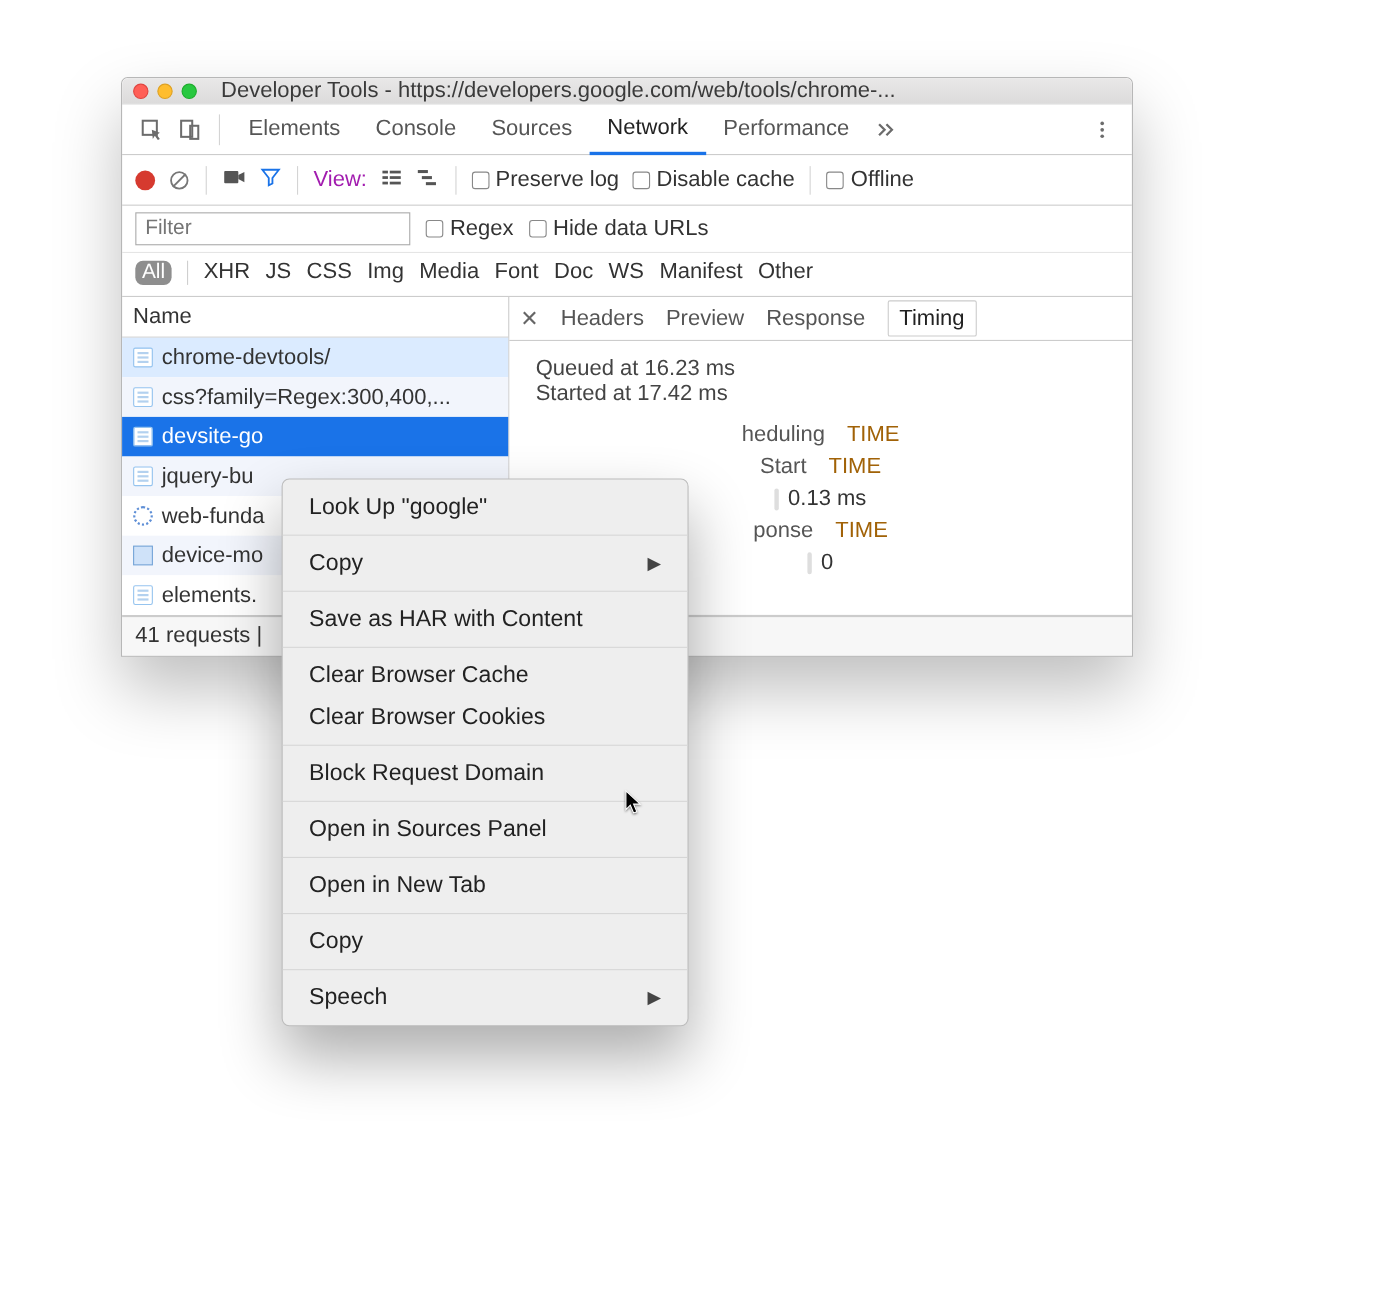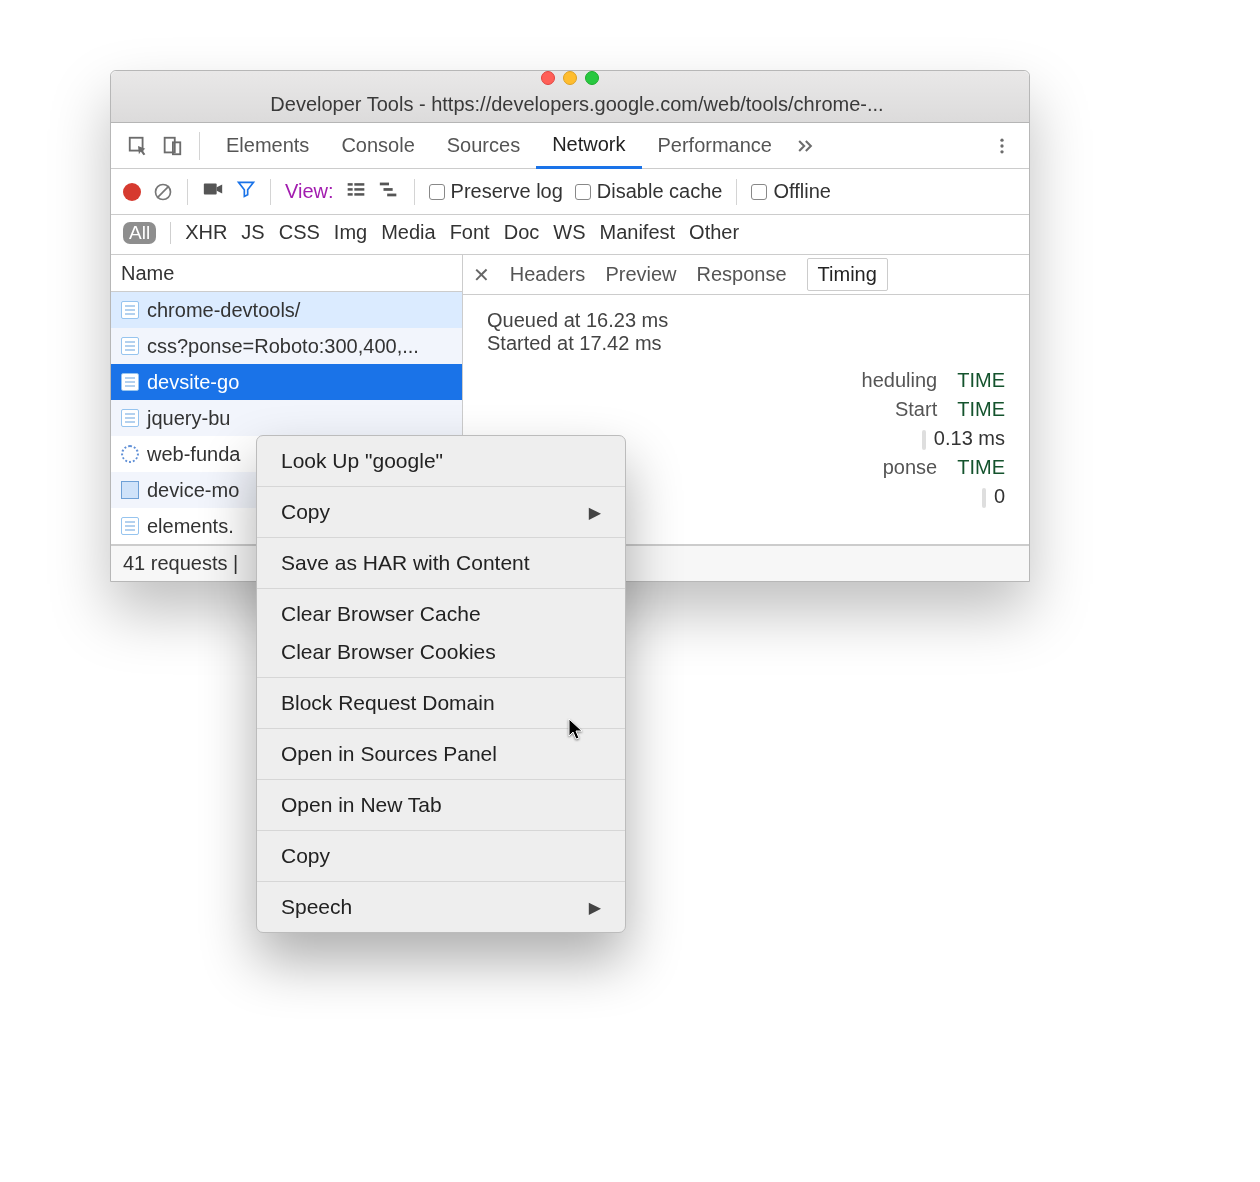--- a/index.html
+++ b/index.html
@@ -17,30 +17,29 @@
     left: 110px;
     top: 70px;
     width: 920px;
     background: #fff;
     border: 1px solid #b7b7b7;
     border-radius: 6px 6px 0 0;
     box-shadow: 0 30px 60px rgba(0,0,0,0.25);
   }
   
   .titlebar {
-    height: 52px;
+    height: 24px;
     background: linear-gradient(#e9e8e8, #dcdbdb);
     border-top-left-radius: 6px;
     border-top-right-radius: 6px;
     border-bottom: 1px solid #b5b5b5;
     display: flex;
     align-items: center;
     padding: 0 10px;
     gap: 8px;
-    flex-direction: column;
   }
   .traffic { display: flex; gap: 8px; }
   .dot {
     width: 14px; height: 14px; border-radius: 50%;
   }
   .dot.red { background: #ff5f57; border: 1px solid #e04540; }
   .dot.yellow { background: #ffbd2e; border: 1px solid #dea123; }
   .dot.green { background: #28c840; border: 1px solid #1dad2c; }
   .title { margin-left: 14px; font-size: 20px; color: #3a3a3a; white-space: nowrap; overflow: hidden; text-overflow: ellipsis; flex: 1; }
 
@@ -148,24 +147,24 @@
 
   .right-tabs {
     height: 40px; border-bottom: 1px solid #ccc;
     display: flex; align-items: center; gap: 20px; padding: 0 10px;
     font-size: 20px; color: #555;
   }
   .right-tabs .close-x { cursor: pointer; font-size: 20px; color: #666; }
   .right-tabs .rt.active { border: 1px solid #ccc; padding: 4px 10px; border-radius: 2px; color: #222; }
 
   .timing-body { padding: 14px 24px; font-size: 20px; color: #444; }
-  .timing-row { display: flex; justify-content: flex-end; margin: 6px 0; }
+  .timing-row { display: flex; justify-content: center; margin: 6px 0; }
   .timing-row .lbl { color: #555; }
   .timing-row .val { color: #333; }
-  .timing-row .time-header { color: #14532d; margin-left: 20px; }
+  .timing-row .time-header { color: #a16207; margin-left: 20px; }
   .bar-placeholder { display:inline-block; width:4px; height:20px; background:#dedede; border-radius:2px; margin-right:8px; vertical-align:middle;}
 
   .status-bar {
     height: 36px; display: flex; align-items: center;
     padding: 0 12px; font-size: 20px; color: #333;
     border-top: 1px solid #ccc;
     background: #f7f7f7;
   }
 
   
@@ -296,20 +295,31 @@
       <div class="checkbox"></div>
       <span>Disable cache</span>
     </div>
     <div class="divider"></div>
     <div class="checkbox-group">
       <div class="checkbox"></div>
       <span>Offline</span>
     </div>
   </div>
 
+  <div class="filter-row">
+    <input class="filter-input" placeholder="Filter" style="">
+    <div class="checkbox-group">
+      <div class="checkbox"></div>
+      <span>Regex</span>
+    </div>
+    <div class="checkbox-group">
+      <div class="checkbox"></div>
+      <span>Hide data URLs</span>
+    </div>
+  </div>
 
   <div class="type-chips">
     <span class="chip-all">All</span>
     <span class="sep"></span>
     <span>XHR</span>
     <span>JS</span>
     <span>CSS</span>
     <span>Img</span>
     <span>Media</span>
     <span>Font</span>
@@ -322,21 +332,21 @@
   <div class="panels">
     <div class="left-panel">
       <div class="name-header">Name</div>
       <div id="req-list">
           <div class="req-row hov">
             <span class="file-icon doc"></span>
             <span>chrome-devtools/</span>
           </div>
           <div class="req-row odd">
             <span class="file-icon doc"></span>
-            <span>css?ponse=Roboto:300,400,...</span>
+            <span>css?family=Regex:300,400,...</span>
           </div>
           <div class="req-row selected">
             <span class="file-icon doc"></span>
             <span>devsite-go</span>
           </div>
           <div class="req-row odd">
             <span class="file-icon doc"></span>
             <span>jquery-bu</span>
           </div>
           <div class="req-row even">

